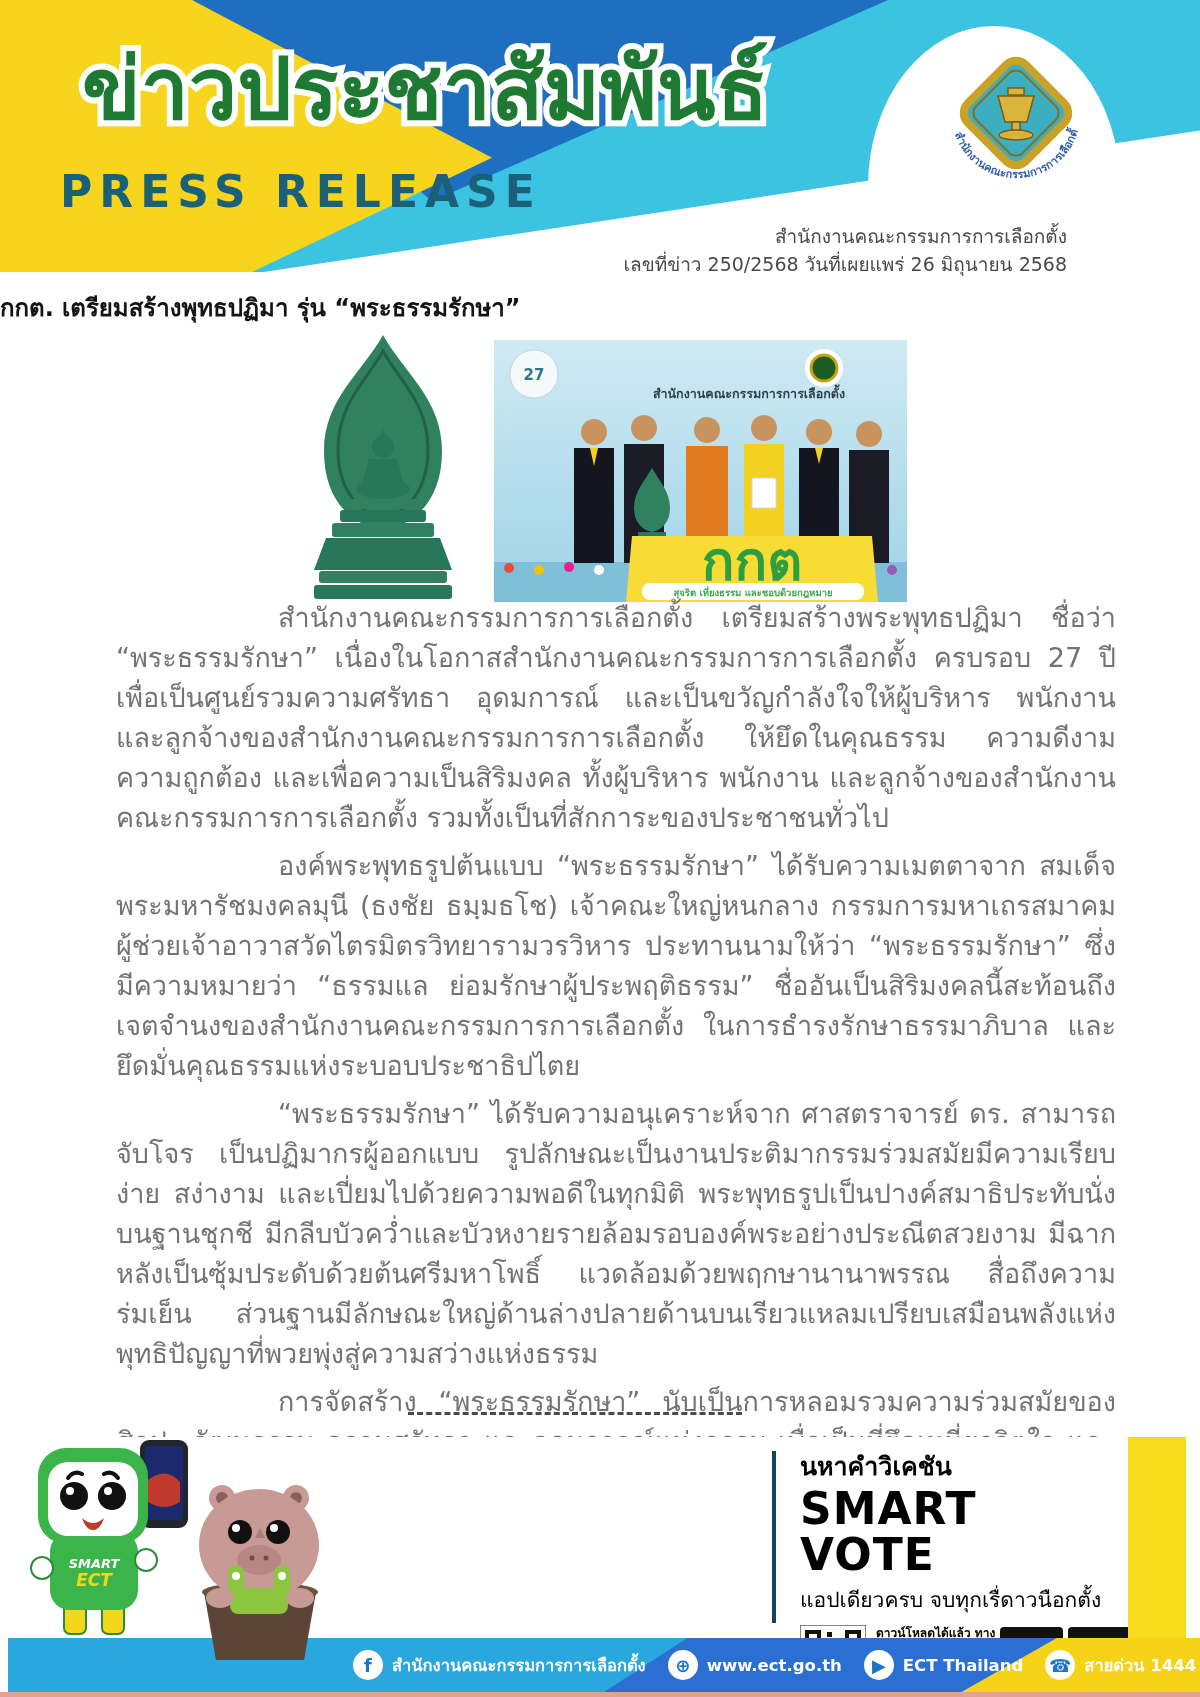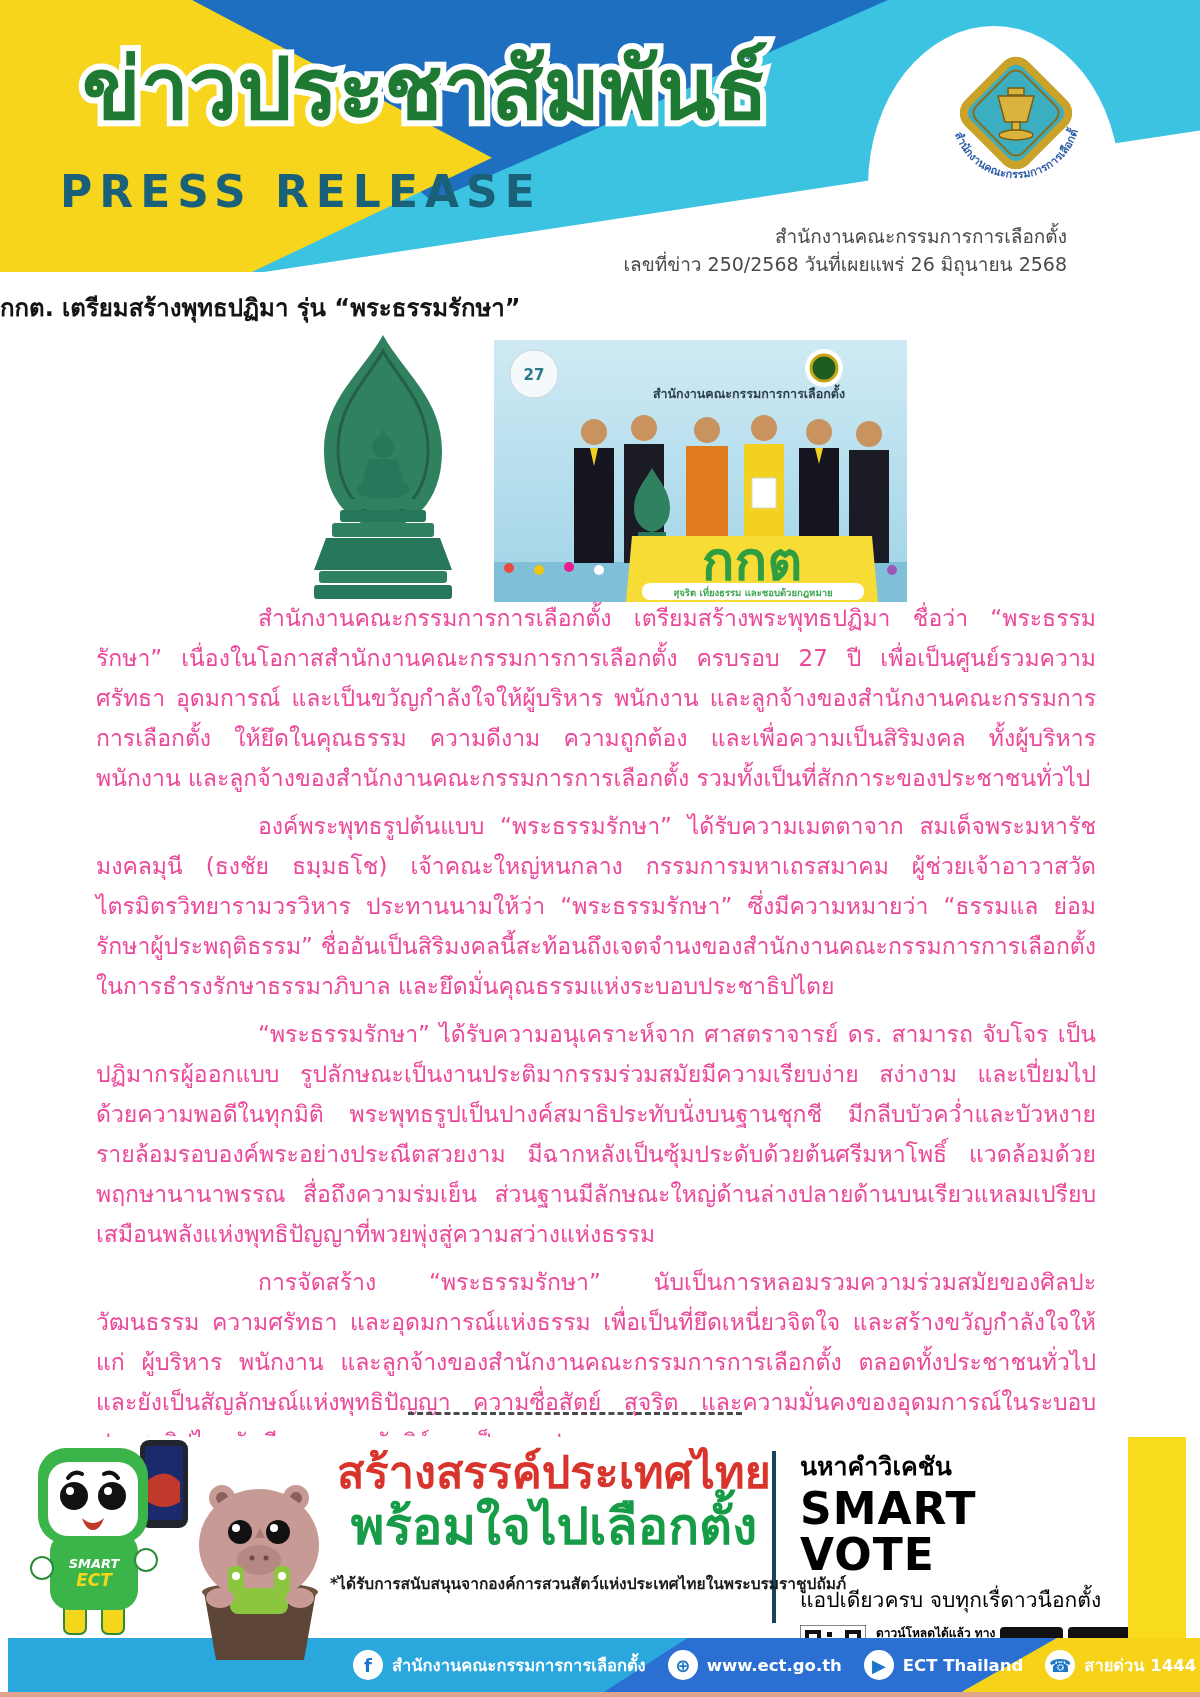--- a/index.html
+++ b/index.html
@@ -25,22 +25,22 @@
 
   
   .meta{position:absolute;top:222px;right:133px;text-align:right;color:#4a4a4a;
         font-size:19px;line-height:28px;}
 
   
   .article-title{position:absolute;left:0;top:288px;width:100%;text-align:left;
                  font-size:24px;font-weight:bold;color:#141414;}
   .statue-box{position:absolute;left:286px;top:331px;width:194px;height:279px;}
   .photo-box{position:absolute;left:494px;top:340px;width:413px;height:309px;overflow:hidden;}
-  .content{position:absolute;left:96px;top:598px;width:1000px;font-size:23px;line-height:40px;
-           color:#ec4899;text-align:justify;}
+  .content{position:absolute;left:116px;top:598px;width:1000px;font-size:27px;line-height:40px;
+           color:#737373;text-align:justify;}
   .content p{margin:0 0 8px 0;text-indent:162px;}
   .separator{position:absolute;left:408px;top:1412px;width:334px;height:0;border-top:3px dashed #4a4a4a;}
 
   
   .banner{position:absolute;left:0;top:1437px;width:1200px;height:201px;background:#fff;}
   .mascots{position:absolute;left:12px;top:1440px;width:336px;height:250px;z-index:6;}
   .slogan{position:absolute;left:330px;top:1447px;width:448px;text-align:center;z-index:2;}
   .slogan-red{font-size:45px;font-weight:800;color:#D8342C;line-height:1.15;white-space:nowrap;}
   .slogan-green{font-size:51px;font-weight:800;color:#169C46;line-height:1.1;white-space:nowrap;}
   .support-note{margin-top:16px;font-size:15.5px;font-weight:700;color:#1b1b1b;white-space:nowrap;}
@@ -258,25 +258,20 @@
       <rect x="216" y="126" width="16" height="34" rx="6" fill="#8CC63F"></rect>
       <rect x="262" y="126" width="16" height="34" rx="6" fill="#8CC63F"></rect>
       <rect x="218" y="148" width="58" height="26" rx="8" fill="#8CC63F"></rect>
       <circle cx="224" cy="136" r="4" fill="#FFFFFF"></circle>
         <circle cx="270" cy="136" r="4" fill="#FFFFFF"></circle>
       <ellipse cx="208" cy="158" rx="14" ry="10" fill="#C79A96"></ellipse>
       <ellipse cx="288" cy="158" rx="14" ry="10" fill="#C79A96"></ellipse>
     </g>
   </svg>
 
-  <div class="slogan">
-    <div class="slogan-red">สร้างสรรค์ประเทศไทย</div>
-    <div class="slogan-green">พร้อมใจไปเลือกตั้ง</div>
-    <div class="support-note">*ได้รับการสนับสนุนจากองค์การสวนสัตว์แห่งประเทศไทยในพระบรมราชูปถัมภ์</div>
-  </div>
 
   <div class="divider"></div>
 
   <div class="app">
     <div class="app-heading">นหาคำวิเคชัน</div>
     <div class="app-name">SMART VOTE</div>
     <div class="app-tagline">แอปเดียวครบ จบทุกเรื่ดาวนือกตั้ง</div>
     <div class="app-row">
       <svg class="qr" viewBox="0 0 66 66">
         <rect width="66" height="66" fill="#FFFFFF" stroke="#111"></rect>

